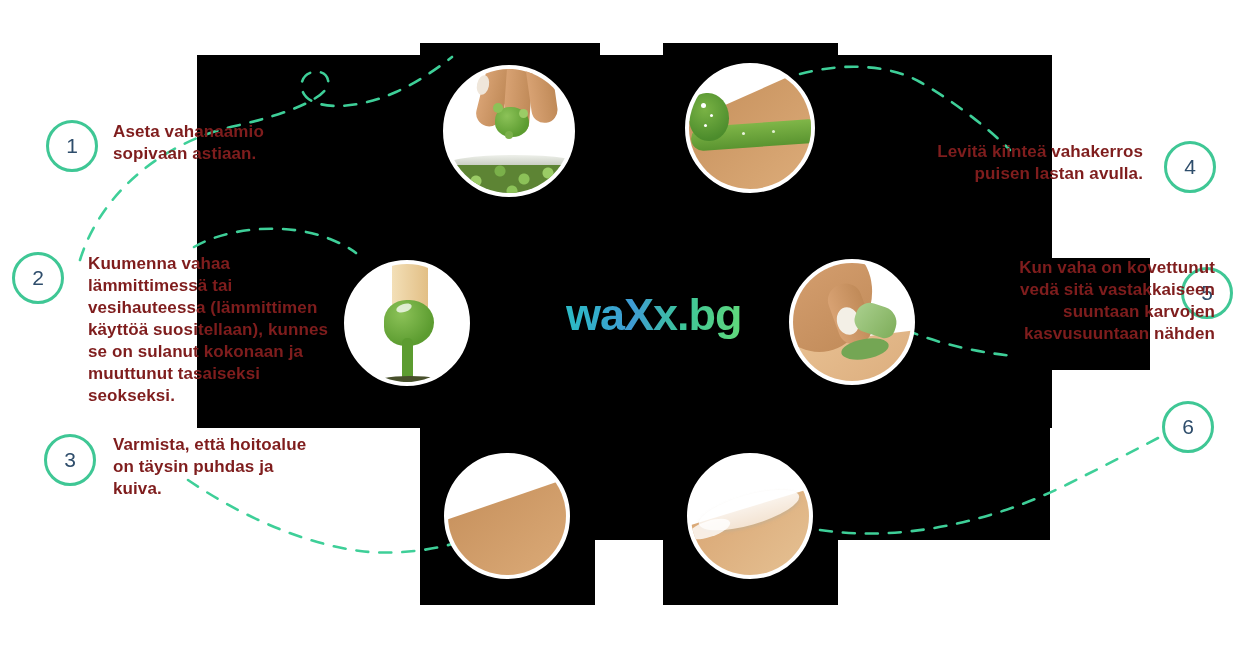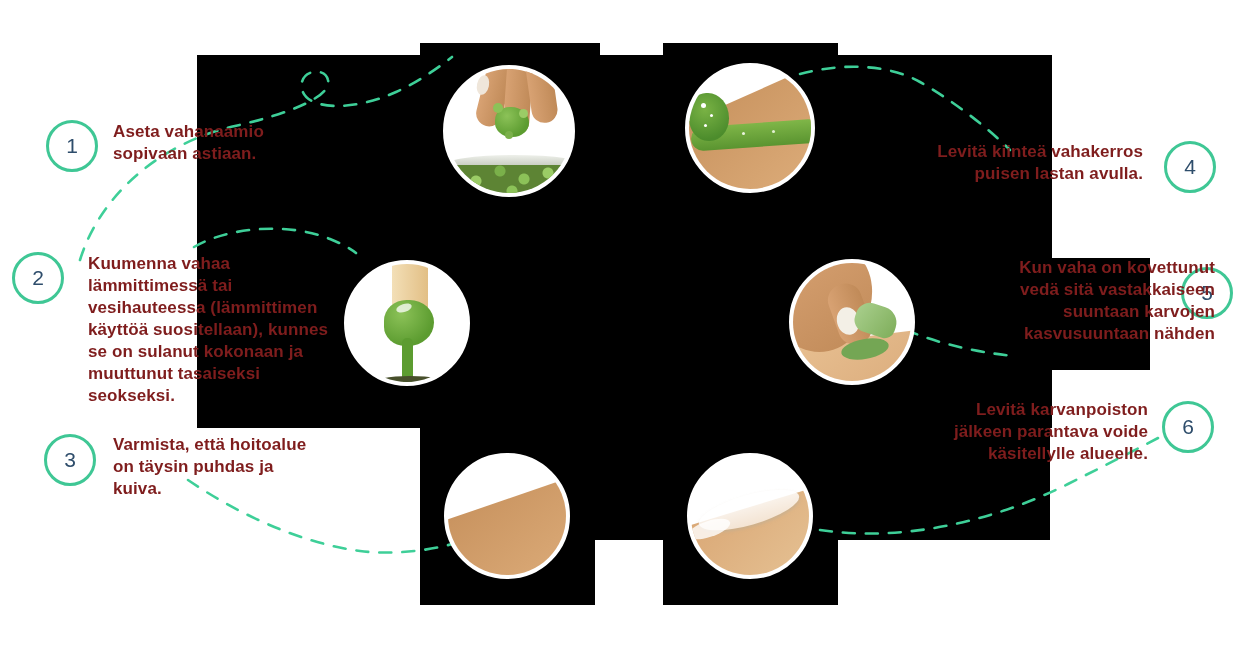--- a/index.html
+++ b/index.html
@@ -133,16 +133,16 @@
     </div>
   <div class="badge" style="left:1162px;top:401px;">
       <span>6</span>
     </div>
 
   <div class="steptext" style="left:113px;top:121px;width:175px;">Aseta vahanaamio sopivaan astiaan.</div>
   <div class="steptext" style="left:88px;top:253px;width:248px;">Kuumenna vahaa lämmittimessä tai vesihauteessa (lämmittimen käyttöä suositellaan), kunnes se on sulanut kokonaan ja muuttunut tasaiseksi seokseksi.</div>
   <div class="steptext right" style="left:933px;top:141px;width:210px;">Levitä kiinteä vahakerros puisen lastan avulla.</div>
   <div class="steptext" style="left:113px;top:434px;width:210px;">Varmista, että hoitoalue on täysin puhdas ja kuiva.</div>
   <div class="steptext right" style="left:1000px;top:257px;width:215px;">Kun vaha on kovettunut vedä sitä vastakkaiseen suuntaan karvojen kasvusuuntaan nähden</div>
-  <div class="steptext right" style="left:943px;top:399px;width:205px;">Levitä karvanpoiston jälkeen parantava voide käsitellylle alueelle.</div>
 
+  <div class="logo">waXx.bg</div>
 
 </div>
 
 </body></html>

